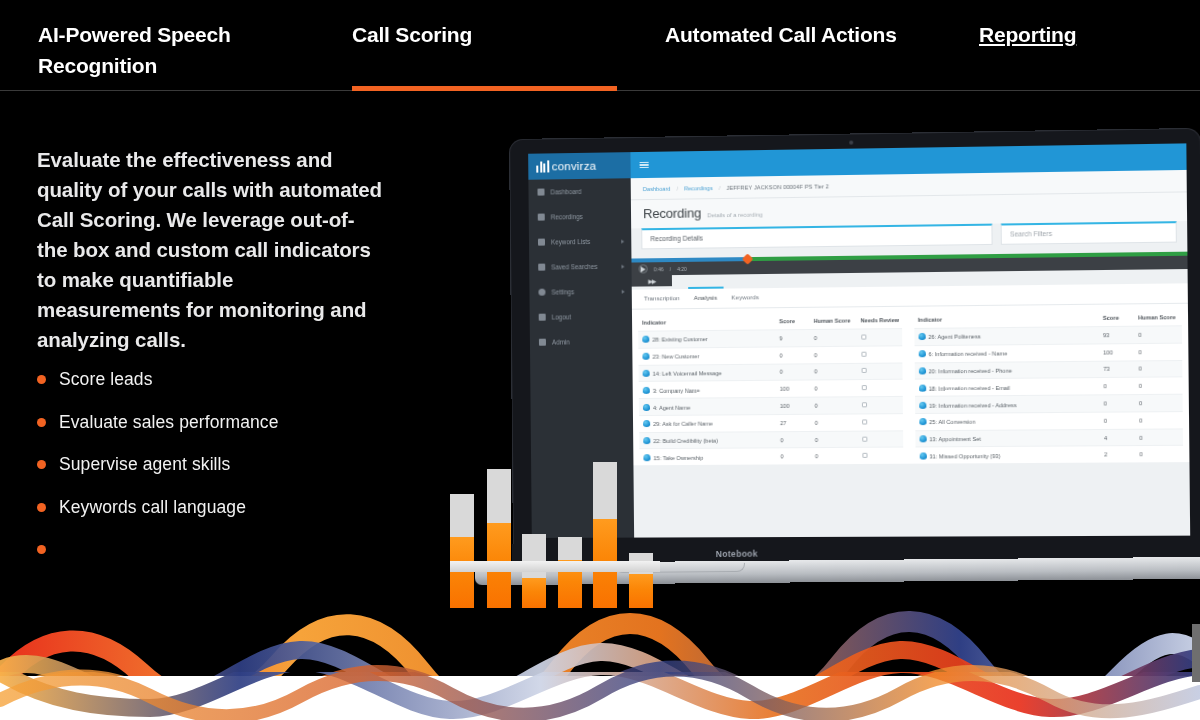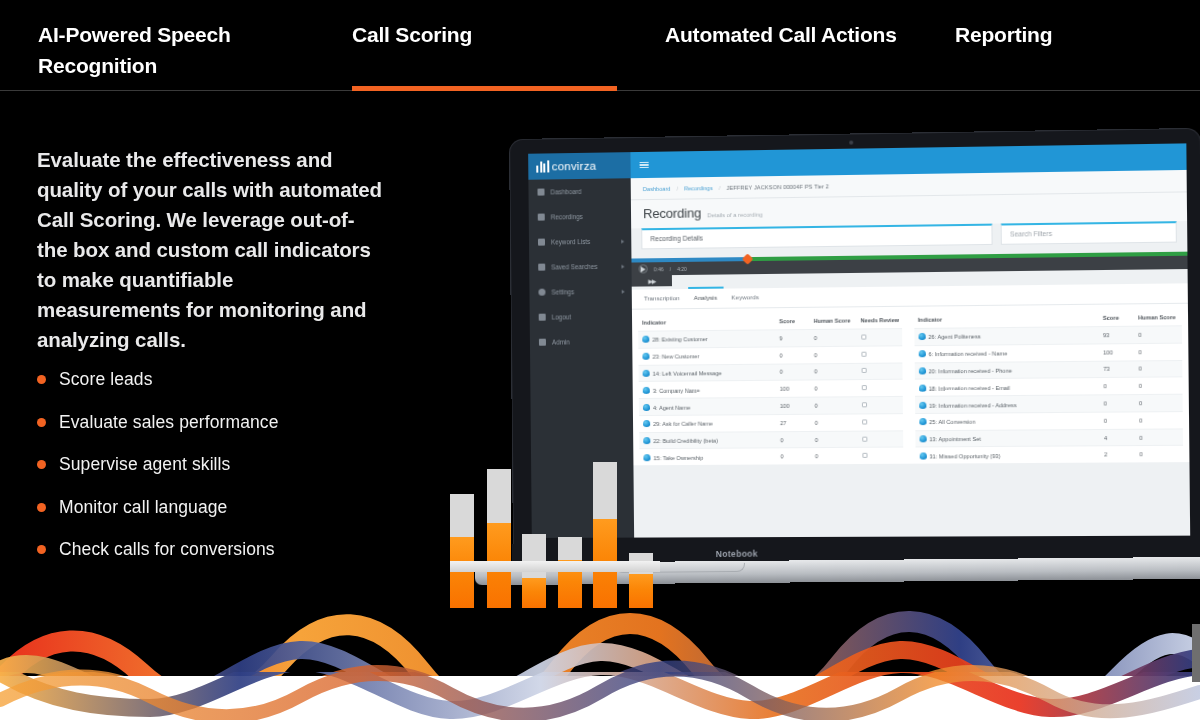--- a/index.html
+++ b/index.html
@@ -19,21 +19,21 @@
     position:absolute; left:0; bottom:0; width:1200px; height:1px;
     background:#3a3a3a;
   }
   .nav-item{
     position:absolute; color:#ffffff; font-weight:bold; font-size:21px;
     letter-spacing:-0.2px; line-height:31px; cursor:pointer;
   }
   .nav-1{ left:38px; top:19px; width:250px; }
   .nav-2{ left:352px; top:19px; }
   .nav-3{ left:665px; top:19px; }
-  .nav-4{ left:955px; top:19px; }
+  .nav-4{ left:979px; top:19px;text-decoration:underline; }
   .nav-underline{
     position:absolute; left:352px; bottom:0px; width:265px; height:5px;
     background:#f26322;
   }
 
   
   .lead{
     position:absolute; left:37px; top:145px; width:345px;
     color:#e9e9ea; font-weight:bold; font-size:20.5px; line-height:30px;
     letter-spacing:-0.1px;
@@ -230,22 +230,22 @@
   <div class="rule"></div>
   <div class="nav-underline"></div>
 </div>
 
 <p class="lead">Evaluate the effectiveness and quality of your calls with automated Call Scoring. We leverage out-of-the box and custom call indicators to make quantifiable measurements for monitoring and analyzing calls.</p>
 
 <ul class="bullets">
   <li><span class="dot"></span><span>Score leads</span></li>
   <li><span class="dot"></span><span>Evaluate sales performance</span></li>
   <li><span class="dot"></span><span>Supervise agent skills</span></li>
-  <li><span class="dot"></span><span>Monitor call language</span></li>
-  <li><span class="dot"></span><span>Check calls for conversions</span></li>
+  <li><span class="dot"></span><span>Keywords call language</span></li>
+  <li><span class="dot"></span></li>
 </ul>
 
 <div class="laptop">
   <div class="lid">
     <div class="cam"></div>
     <div class="screen">
 
       <div class="app">
 
         <div class="app-sidebar">

